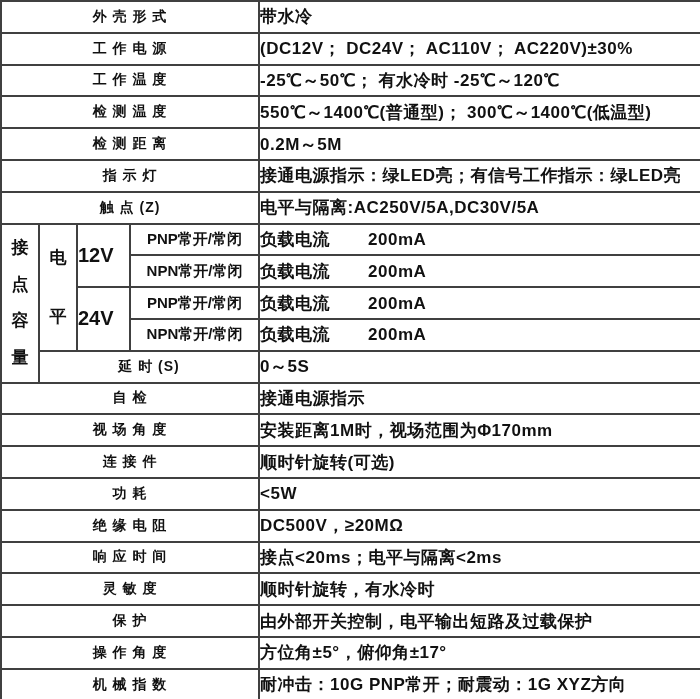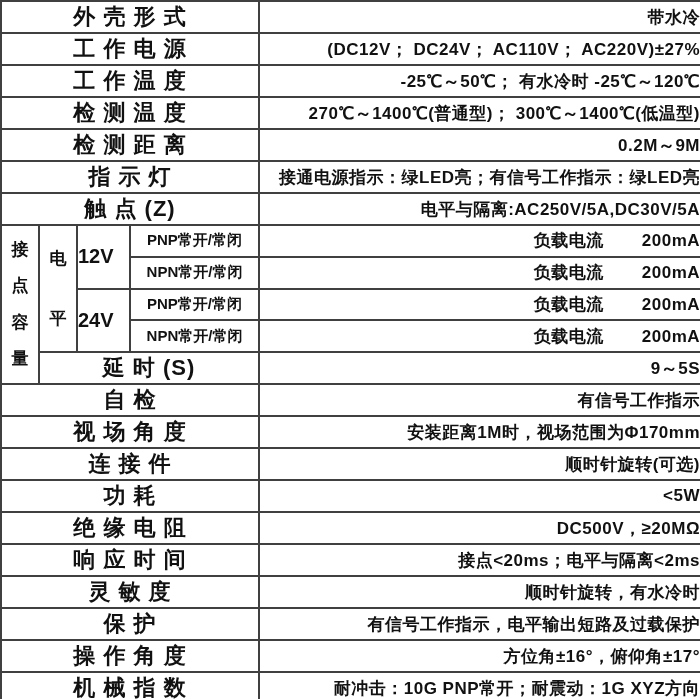--- a/index.html
+++ b/index.html
@@ -17,25 +17,25 @@
   table.spec td {
     border: 2px solid #404040;
     padding: 0;
     font-weight: bold;
     vertical-align: middle;
     overflow: hidden;
     white-space: nowrap;
   }
   td.label {
     text-align: center;
-    font-size: 22px;
+    font-size: 14px;
     letter-spacing: 1px;
   }
   td.value {
-    text-align: right;
+    text-align: left;
     font-size: 17px;
     letter-spacing: 0.5px;
   }
   td.mode {
     text-align: center;
     padding-left: 9px;
     font-size: 15px;
   }
   td.voltage {
     text-align: left;
@@ -66,33 +66,33 @@
     <col style="width:129px">
     <col style="width:442px">
   </colgroup>
   <tbody>
     <tr>
       <td class="label" colspan="4">外 壳 形 式</td>
       <td class="value">带水冷</td>
     </tr>
     <tr>
       <td class="label" colspan="4">工 作 电 源</td>
-      <td class="value">(DC12V； DC24V； AC110V； AC220V)±27%</td>
+      <td class="value">(DC12V； DC24V； AC110V； AC220V)±30%</td>
     </tr>
     <tr>
       <td class="label" colspan="4">工 作 温 度</td>
       <td class="value">-25℃～50℃； 有水冷时 -25℃～120℃</td>
     </tr>
     <tr>
       <td class="label" colspan="4">检 测 温 度</td>
-      <td class="value">270℃～1400℃(普通型)； 300℃～1400℃(低温型)</td>
+      <td class="value">550℃～1400℃(普通型)； 300℃～1400℃(低温型)</td>
     </tr>
     <tr>
       <td class="label" colspan="4">检 测 距 离</td>
-      <td class="value">0.2M～9M</td>
+      <td class="value">0.2M～5M</td>
     </tr>
     <tr>
       <td class="label" colspan="4">指 示 灯</td>
       <td class="value">接通电源指示：绿LED亮；有信号工作指示：绿LED亮</td>
     </tr>
     <tr>
       <td class="label" colspan="4">触 点 (Z)</td>
       <td class="value">电平与隔离:AC250V/5A,DC30V/5A</td>
     </tr>
 
@@ -123,26 +123,26 @@
       </td>
     </tr>
     <tr>
       <td class="mode">NPN常开/常闭</td>
       <td class="value">
         <span>负载电流</span><span class="load-gap"></span><span>200mA</span>
       </td>
     </tr>
     <tr>
       <td class="label" colspan="3">延 时 (S)</td>
-      <td class="value">9～5S</td>
+      <td class="value">0～5S</td>
     </tr>
 
     <tr>
       <td class="label" colspan="4">自 检</td>
-      <td class="value">有信号工作指示</td>
+      <td class="value">接通电源指示</td>
     </tr>
     <tr>
       <td class="label" colspan="4">视 场 角 度</td>
       <td class="value">安装距离1M时，视场范围为Φ170mm</td>
     </tr>
     <tr>
       <td class="label" colspan="4">连 接 件</td>
       <td class="value">顺时针旋转(可选)</td>
     </tr>
     <tr>
@@ -156,24 +156,24 @@
     <tr>
       <td class="label" colspan="4">响 应 时 间</td>
       <td class="value">接点&lt;20ms；电平与隔离&lt;2ms</td>
     </tr>
     <tr>
       <td class="label" colspan="4">灵 敏 度</td>
       <td class="value">顺时针旋转，有水冷时</td>
     </tr>
     <tr>
       <td class="label" colspan="4">保 护</td>
-      <td class="value">有信号工作指示，电平输出短路及过载保护</td>
+      <td class="value">由外部开关控制，电平输出短路及过载保护</td>
     </tr>
     <tr>
       <td class="label" colspan="4">操 作 角 度</td>
-      <td class="value">方位角±16°，俯仰角±17°</td>
+      <td class="value">方位角±5°，俯仰角±17°</td>
     </tr>
     <tr>
       <td class="label" colspan="4">机 械 指 数</td>
       <td class="value">耐冲击：10G PNP常开；耐震动：1G XYZ方向</td>
     </tr>
   </tbody>
 </table>
 
 </body></html>

